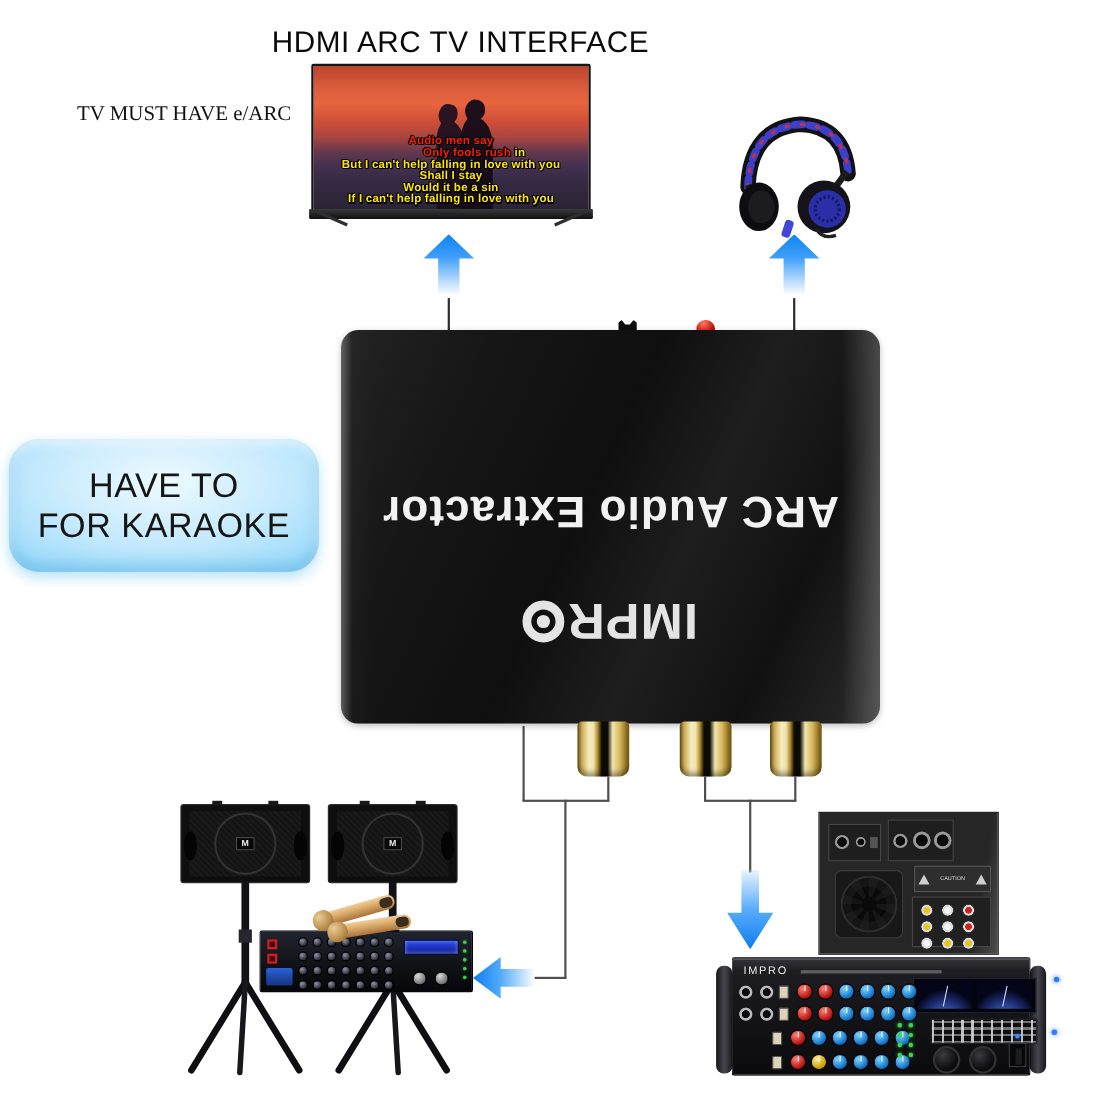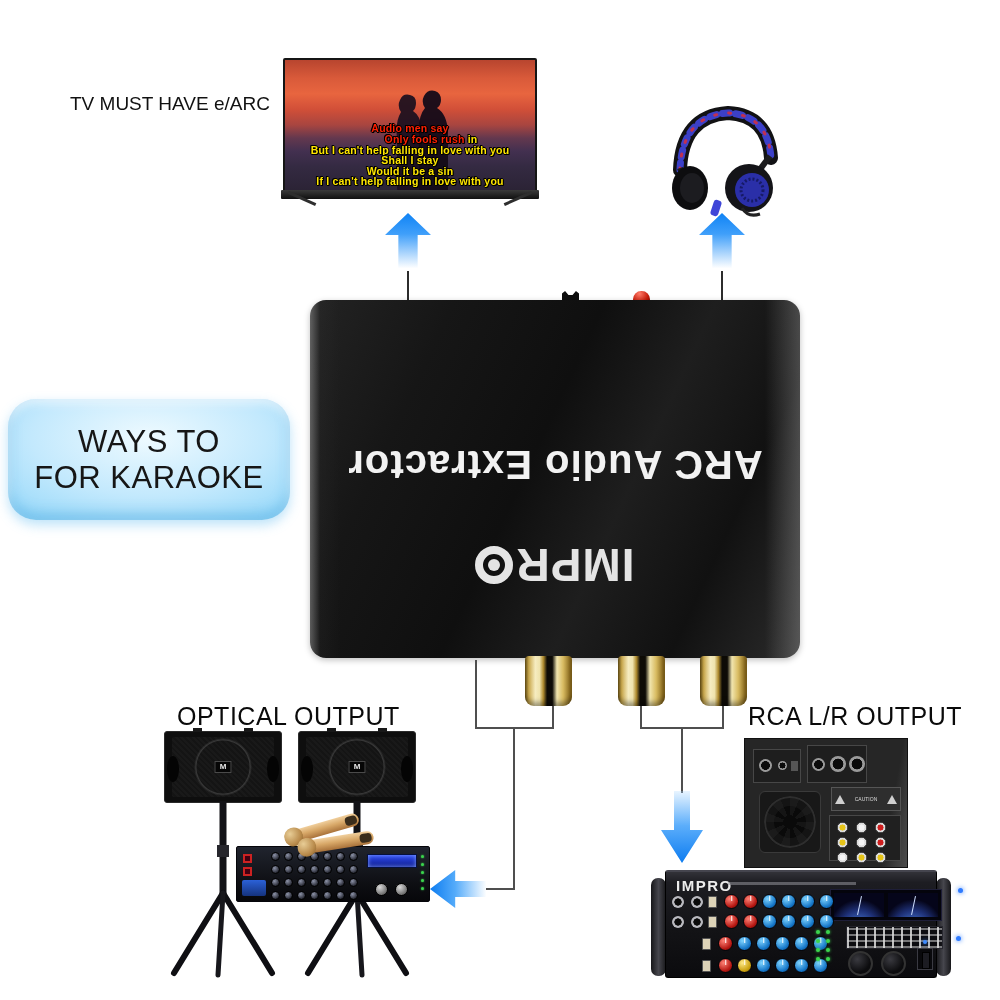--- a/index.html
+++ b/index.html
@@ -123,21 +123,21 @@
   .rca-grid { position:absolute; display:grid; gap:4px 8px; }
   .jackc { border-radius:50%; background:radial-gradient(circle,#0a0a0a 45%,#9a9a9a 50% 72%,#222 78%); }
 
   
   .ampf { left:651px; top:870px; width:300px; height:114px; }
   .amp-handle { position:absolute; top:8px; width:15px; height:98px; border-radius:7px;
     background:linear-gradient(90deg,#17171a,#46464d 50%,#17171a); }
   .amp-face { position:absolute; left:14px; top:0; width:272px; height:108px; border-radius:3px;
     background:linear-gradient(180deg,#323238 0%,#1d1d22 10%,#131316 55%,#0b0b0e 100%);
     border:1px solid #000; border-top:2px solid #45454e; }
-  .amp-brand { position:absolute; left:10px; top:5px; font-size:15px; font-weight:bold; color:#ececec; letter-spacing:1.5px; }
+  .amp-brand { position:absolute; left:10px; top:5px; font-size:10px; font-weight:normal; color:#ececec; letter-spacing:1.5px; }
   .amp-model { position:absolute; left:62px; top:10px; width:128px; height:3px; background:#93939b; opacity:.55; }
   .vu-wrap { position:absolute; left:164px; top:17px; width:112px; height:32px; background:#04040c; border:1px solid #1e1e38; display:flex; gap:4px; padding:3px; }
   .vu { flex:1; position:relative; background:#05051a; overflow:hidden; }
   .vu::before { content:''; position:absolute; left:-10%; right:-10%; bottom:-55%; height:130%;
     background:radial-gradient(ellipse at 50% 100%, rgba(90,150,255,.95) 0%, rgba(60,100,230,.45) 45%, transparent 70%); }
   .vu::after { content:''; position:absolute; left:50%; bottom:2px; width:1px; height:80%; background:#cfe0ff; transform:rotate(12deg); }
   .eq { position:absolute; left:180px; top:54px; width:97px; height:23px; background:#0c0c10; border:1px solid #26262e;
     background-image:repeating-linear-gradient(90deg, rgba(255,255,255,.85) 0 2px, transparent 2px 9px),
       repeating-linear-gradient(0deg, rgba(255,255,255,.5) 0 2px, transparent 2px 6px); background-blend-mode:screen; opacity:.85; }
   .knob { width:15px; height:15px; border-radius:50%; border:1px solid #05050a; position:relative; }
@@ -153,21 +153,22 @@
   .jack-col { position:absolute; left:6px; top:24px; display:grid; grid-template-columns:12px 12px; gap:8px 7px; }
   .led-grid { position:absolute; left:150px; top:58px; display:grid; grid-template-columns:4px 10px; gap:5px 6px; }
   .gled { width:4px; height:4px; border-radius:50%; background:#3bd44d; box-shadow:0 0 3px #3bd44d; }
   .blue-dot { position:absolute; width:5px; height:5px; border-radius:50%; background:#2f7bff; box-shadow:0 0 5px #2f7bff; }
 </style>
 </head>
 <body>
 
 <div class="canvas">
 
-  <div class="abs h-note" style="left:70px; top:93px;">TV MUST HAVE e/ARC</div>
+  <div class="abs h-title" style="left:247px; top:23px;">HDMI ARC TV INTERFACE</div>
+  <div class="abs h-note" style="left:70px; top:93px;font-family:Liberation Serif, serif;">TV MUST HAVE e/ARC</div>
 
   <div class="abs tv">
     <div class="tv-screen">
       <svg class="tv-sil" width="254" height="134" viewBox="0 0 254 134">
         <path d="M112 134 L112 78 Q110 62 116 52 Q112 46 115 40 Q118 33 125 35 Q131 36 131 43 Q131 48 128 51 Q136 56 137 70 L137 134 Z" fill="#1a0f1e" opacity="0.92"></path>
         <path d="M134 134 L134 74 Q133 56 140 48 Q136 42 139 36 Q143 29 150 31 Q156 33 156 40 Q156 45 152 48 Q162 54 163 72 L163 134 Z" fill="#140b18" opacity="0.95"></path>
       </svg>
       <div class="lyrics">
           <div class="lyric-line"><span style="color: rgb(255, 30, 0);">Audio men say</span></div>
           <div class="lyric-line"><span style="color: rgb(255, 30, 0); margin-left: 42px;">Only fools rush </span><span style="color: rgb(255, 230, 0);">in</span></div>
@@ -209,43 +210,41 @@
     <div class="dev-title">ARC Audio Extractor</div>
     <div class="impro">
       <span class="impro-inner">
           <span>IMPR</span>
           <span class="o-ring"></span>
         </span>
     </div>
   </div>
 
   <div class="abs badge">
-    <div>WAYS TO</div>
+    <div>HAVE TO</div>
     <div>FOR KARAOKE</div>
   </div>
 
   <div class="abs rca-plug" style="left:525px;"></div>
   <div class="abs rca-plug" style="left:618px;"></div>
   <div class="abs rca-plug" style="left:700px;"></div>
 
   <div class="abs wire v" style="left:475px; top:660px; height:68px;"></div>
   <div class="abs wire v" style="left:552px; top:706px; height:22px;"></div>
   <div class="abs wire h" style="left:475px; top:727px; width:79px;"></div>
   <div class="abs wire v" style="left:513px; top:727px; height:162px;"></div>
   <div class="abs wire h" style="left:486px; top:888px; width:29px;"></div>
   <div class="abs arrow-left" style="left:430px; top:870px;"></div>
 
   <div class="abs wire v" style="left:640px; top:706px; height:22px;"></div>
   <div class="abs wire v" style="left:722px; top:706px; height:22px;"></div>
   <div class="abs wire h" style="left:640px; top:727px; width:84px;"></div>
   <div class="abs wire v" style="left:681px; top:727px; height:66px;"></div>
   <div class="abs arrow-down" style="left:661px; top:791px;"></div>
 
-  <div class="abs h-out" style="left:177px; top:702px;">OPTICAL OUTPUT</div>
-  <div class="abs h-out" style="left:748px; top:702px;">RCA L/R OUTPUT</div>
 
   <div class="abs speaker" style="left:164px;">
     <div class="spk-foot" style="left:28px;"></div>
     <div class="spk-foot" style="right:28px;"></div>
     <div class="spk-grille"></div>
     <div class="spk-port" style="left:2px;"></div>
     <div class="spk-port" style="right:2px;"></div>
     <div class="spk-badge">M</div>
   </div>
   <div class="abs speaker" style="left:298px;">

